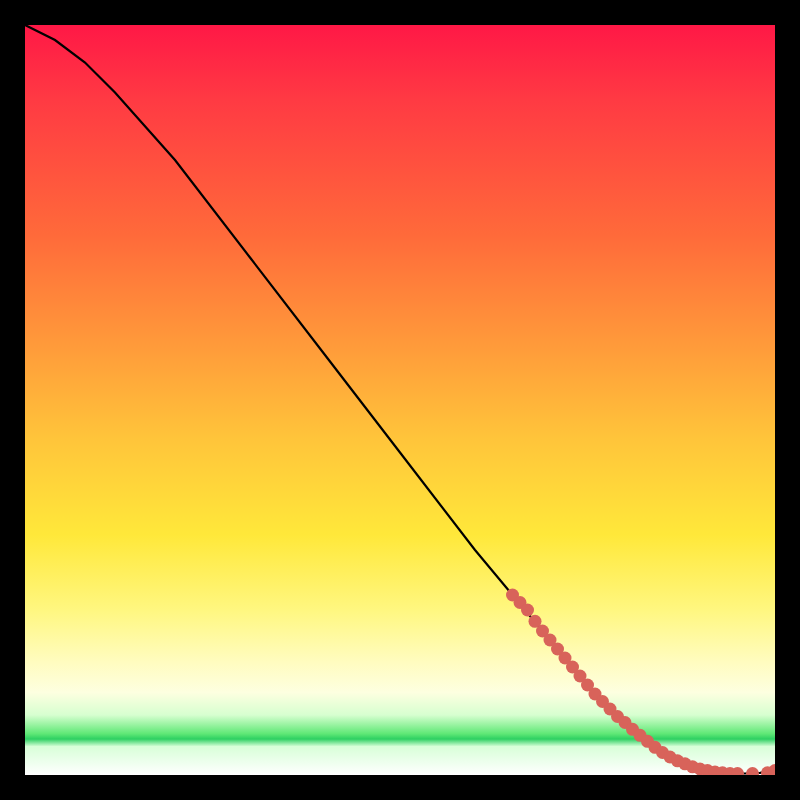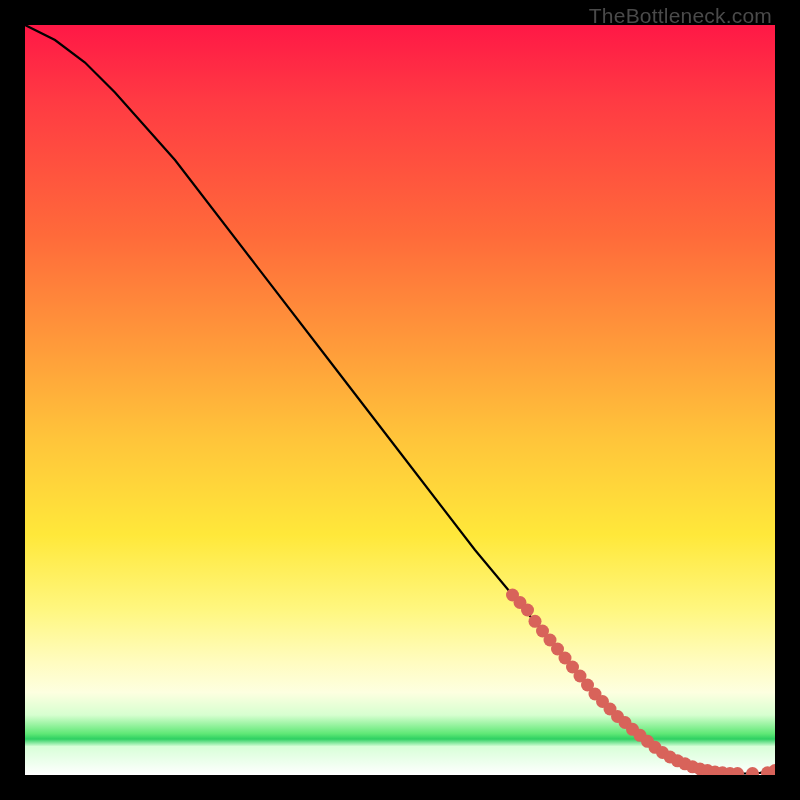--- a/index.html
+++ b/index.html
@@ -95,14 +95,13 @@
           <circle cx="690.0" cy="747.0" r="6.5" fill="#d8635a"></circle>
           <circle cx="697.5" cy="747.8" r="6.5" fill="#d8635a"></circle>
           <circle cx="705.0" cy="748.5" r="6.5" fill="#d8635a"></circle>
           <circle cx="712.5" cy="748.5" r="6.5" fill="#d8635a"></circle>
           <circle cx="727.5" cy="748.5" r="6.5" fill="#d8635a"></circle>
           <circle cx="742.5" cy="747.8" r="6.5" fill="#d8635a"></circle>
           <circle cx="750.0" cy="745.5" r="6.5" fill="#d8635a"></circle>
         </g>
     </svg>
   </div>
-  <div class="watermark">TheBottleneck.com</div>
 </div>
 
 </body></html>

